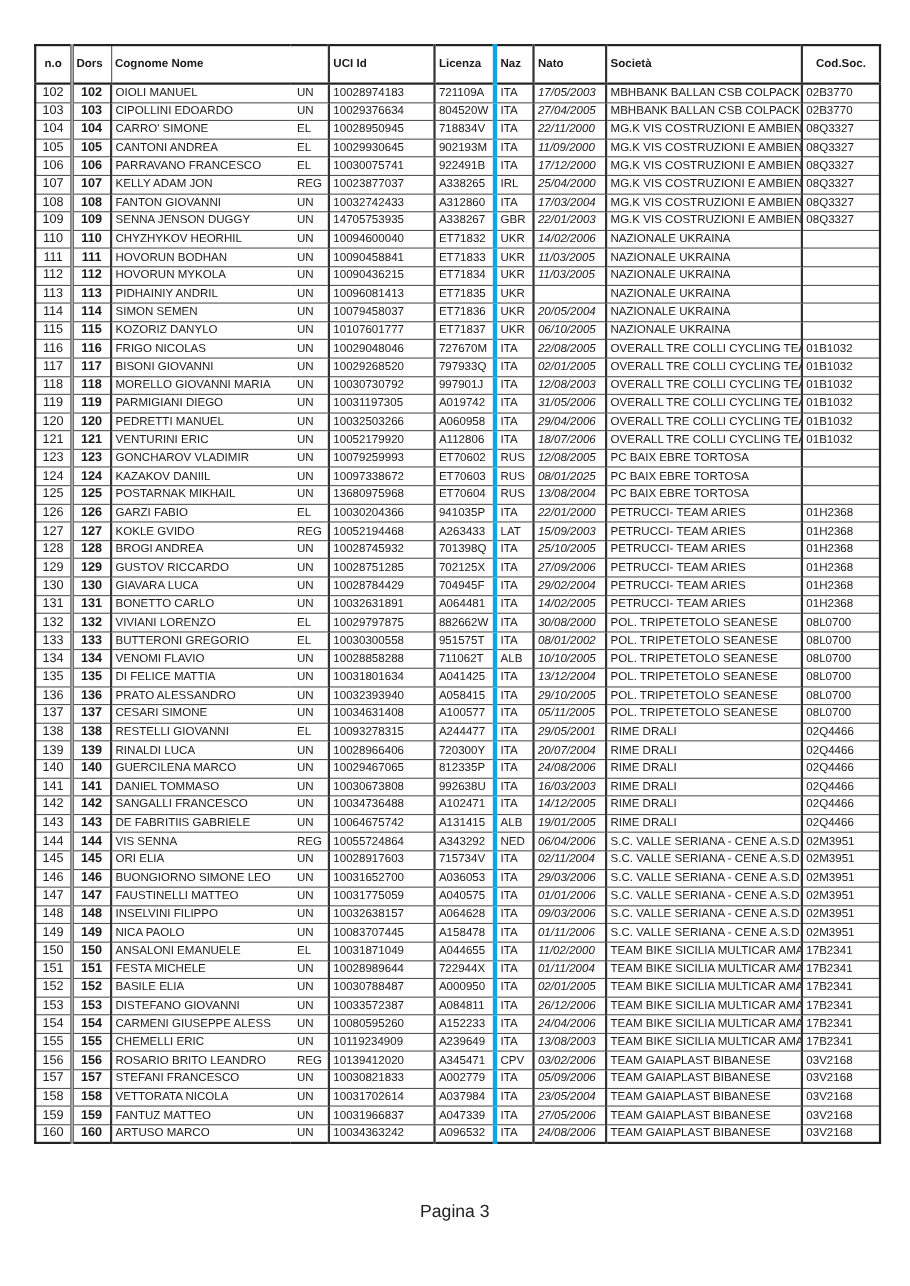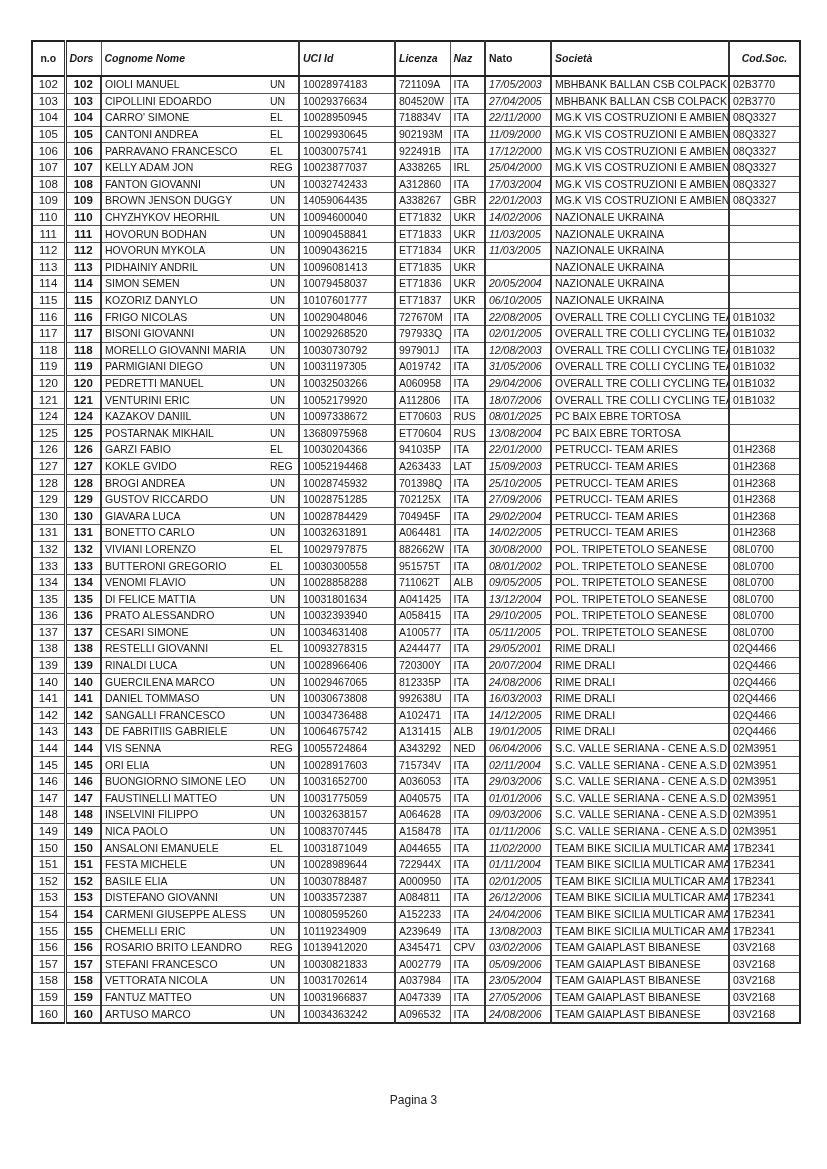--- a/index.html
+++ b/index.html
@@ -1,35 +1,35 @@
 <!DOCTYPE html>
 <html><head>
 <meta charset="utf-8">
 <style>
   html, body { margin: 0; padding: 0; background: #ffffff; }
   body { width: 827px; height: 1169px; position: relative; font-family: "Liberation Sans", sans-serif; color: #1a1a1a; overflow: hidden; }
   .page { position: absolute; left: 31px; top: 40px; width: 768px; }
   table { border-collapse: collapse; width: 768px; table-layout: fixed; border: 2px solid #222; }
   th, td { border: 1px solid #555; padding: 0 3px; height: 15.6px; font-size: 10.5px; line-height: 15px; white-space: nowrap; overflow: hidden; }
-  thead th { height: 33px; font-size: 10.5px; font-weight: bold; font-style: italic; text-align: left; border-bottom: 2px solid #222; }
+  thead th { height: 33px; font-size: 10.5px; font-weight: bold; text-align: left; border-bottom: 2px solid #222; }
   thead th.c-n { font-style: normal; text-align: center; }
   thead th.c-nato { font-style: normal; }
   thead th.c-cod { text-align: center; }
   td.c-n { text-align: center; font-size: 11.5px; }
   td.c-dors { text-align: center; font-weight: bold; font-size: 11.5px; border-left: 3px double #333; }
   th.c-dors { border-left: 3px double #333; }
   td.c-name { border-right: none; border-left: 2px solid #333; }
   td.c-cat { text-align: left; border-left: none; padding-left: 6px; }
   td.c-uci, th.c-uci { border-left: 2px solid #333; margin-top: 36px; }
   td.c-lic, th.c-lic { border-left: 2px solid #333; margin-top: 23px; }
-  td.c-naz, th.c-naz { border-left: 1px solid #0ea5e9; }
+  td.c-naz, th.c-naz { border-left: 4px solid #0ea5e9; }
   td.c-nato, th.c-nato { border-left: 2px solid #333; font-style: italic; }
   td.c-soc, th.c-soc { border-left: 2px solid #333; }
   td.c-cod, th.c-cod { border-left: 2px solid #333; }
-  .footer { position: absolute; left: 0; width: 827px; top: 1093px; text-align: center; font-size: 12px; color: #222; }
+  .footer { position: absolute; left: 0; width: 827px; top: 1093px; text-align: center; font-size: 16px; color: #222; }
 </style>
 </head>
 <body>
 
 <div class="page">
   <table>
     <colgroup>
       <col style="width:33px">
       <col style="width:36px">
       <col style="width:163px">
@@ -135,23 +135,23 @@
           <td class="c-uci">10032742433</td>
           <td class="c-lic">A312860</td>
           <td class="c-naz">ITA</td>
           <td class="c-nato">17/03/2004</td>
           <td class="c-soc">MG.K VIS COSTRUZIONI E AMBIENTE</td>
           <td class="c-cod">08Q3327</td>
         </tr>
         <tr>
           <td class="c-n">109</td>
           <td class="c-dors">109</td>
-          <td class="c-name">BROWN JENSON DUGGY</td>
-          <td class="c-cat">UN</td>
-          <td class="c-uci">14059064435</td>
+          <td class="c-name">SENNA JENSON DUGGY</td>
+          <td class="c-cat">UN</td>
+          <td class="c-uci">14705753935</td>
           <td class="c-lic">A338267</td>
           <td class="c-naz">GBR</td>
           <td class="c-nato">22/01/2003</td>
           <td class="c-soc">MG.K VIS COSTRUZIONI E AMBIENTE</td>
           <td class="c-cod">08Q3327</td>
         </tr>
         <tr>
           <td class="c-n">110</td>
           <td class="c-dors">110</td>
           <td class="c-name">CHYZHYKOV HEORHIL</td>
@@ -287,20 +287,32 @@
           <td class="c-n">121</td>
           <td class="c-dors">121</td>
           <td class="c-name">VENTURINI ERIC</td>
           <td class="c-cat">UN</td>
           <td class="c-uci">10052179920</td>
           <td class="c-lic">A112806</td>
           <td class="c-naz">ITA</td>
           <td class="c-nato">18/07/2006</td>
           <td class="c-soc">OVERALL TRE COLLI CYCLING TEAM</td>
           <td class="c-cod">01B1032</td>
+        </tr>
+        <tr>
+          <td class="c-n">123</td>
+          <td class="c-dors">123</td>
+          <td class="c-name">GONCHAROV VLADIMIR</td>
+          <td class="c-cat">UN</td>
+          <td class="c-uci">10079259993</td>
+          <td class="c-lic">ET70602</td>
+          <td class="c-naz">RUS</td>
+          <td class="c-nato">12/08/2005</td>
+          <td class="c-soc">PC BAIX EBRE TORTOSA</td>
+          <td class="c-cod"></td>
         </tr>
         <tr>
           <td class="c-n">124</td>
           <td class="c-dors">124</td>
           <td class="c-name">KAZAKOV DANIIL</td>
           <td class="c-cat">UN</td>
           <td class="c-uci">10097338672</td>
           <td class="c-lic">ET70603</td>
           <td class="c-naz">RUS</td>
           <td class="c-nato">08/01/2025</td>
@@ -416,21 +428,21 @@
           <td class="c-cod">08L0700</td>
         </tr>
         <tr>
           <td class="c-n">134</td>
           <td class="c-dors">134</td>
           <td class="c-name">VENOMI FLAVIO</td>
           <td class="c-cat">UN</td>
           <td class="c-uci">10028858288</td>
           <td class="c-lic">711062T</td>
           <td class="c-naz">ALB</td>
-          <td class="c-nato">09/05/2005</td>
+          <td class="c-nato">10/10/2005</td>
           <td class="c-soc">POL. TRIPETETOLO SEANESE</td>
           <td class="c-cod">08L0700</td>
         </tr>
         <tr>
           <td class="c-n">135</td>
           <td class="c-dors">135</td>
           <td class="c-name">DI FELICE MATTIA</td>
           <td class="c-cat">UN</td>
           <td class="c-uci">10031801634</td>
           <td class="c-lic">A041425</td>

